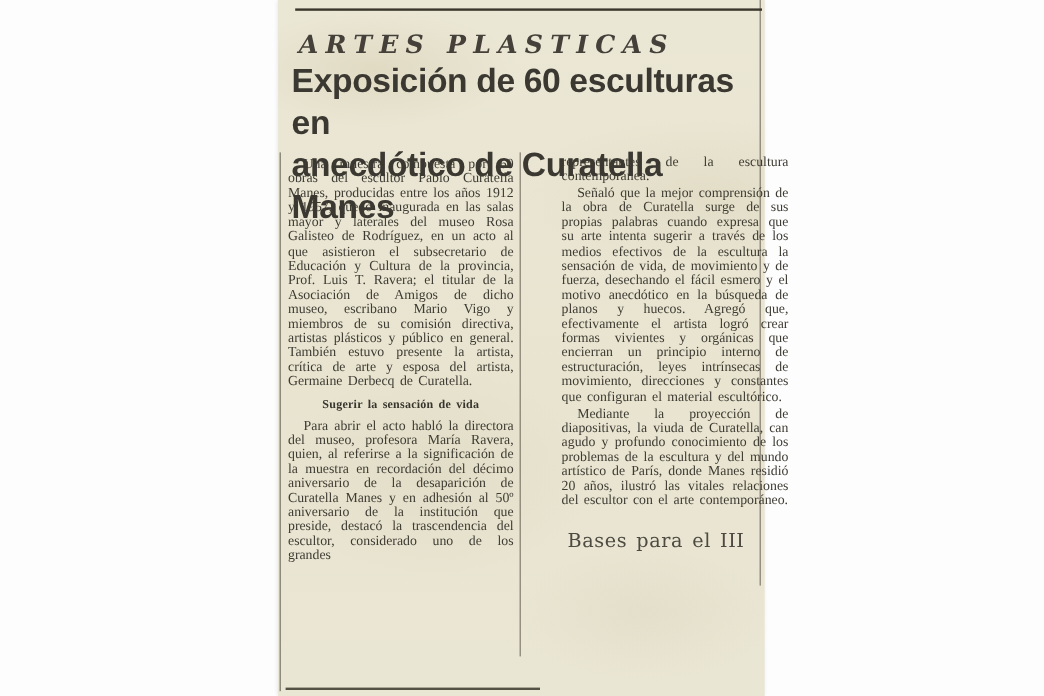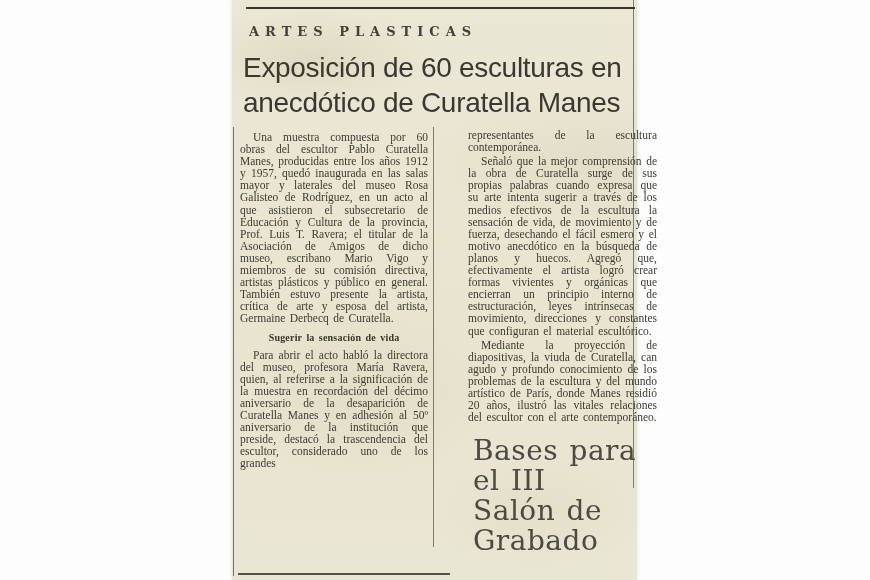--- a/index.html
+++ b/index.html
@@ -27,49 +27,49 @@
   .rule{position:absolute;background:#3a362c;}
   .top-rule{left:14px;top:7px;width:389px;height:2px;}
   .left-rule{left:1px;top:127px;width:1px;height:449px;opacity:.65;}
   .right-rule{left:401px;top:0;width:1px;height:488px;opacity:.6;}
   .divider-rule{left:201px;top:127px;width:1px;height:420px;opacity:.6;}
   .bottom-rule{left:6px;top:573px;width:212px;height:2px;opacity:.85;}
 
   .kicker{
     position:absolute;left:17px;top:24px;
     font-family:"DejaVu Serif", serif;
-    font-weight:bold;
-    font-size:13px;letter-spacing:6px;
+    font-style:italic;font-weight:bold;
+    font-size:21px;letter-spacing:6px;
     color:#45413a;white-space:nowrap;text-align:right;
   }
   .headline{
     position:absolute;left:11px;top:50px;width:390px;
     font-family:"Liberation Sans", sans-serif;
-    font-weight:normal;font-size:28px;line-height:35px;
+    font-weight:bold;font-size:28px;line-height:35px;
     letter-spacing:-0.3px;color:#3a3831;
   }
   .col{
     position:absolute;
     font-size:11.5px;line-height:12.1px;
     text-align:justify;color:#3e3b33;
     word-spacing:1.6px;
   }
   .col p{margin:0 0 2px 0;}
   .col p.indent{text-indent:13px;}
   .col1{left:8px;top:131px;width:188px;font-family:Liberation Serif, serif;}
   .col2{left:210px;top:129px;width:189px;margin-left:26px;}
   .subhead{
     margin:7px 0 5px 0;
     font-size:10px;font-weight:bold;
     color:#38352d;text-align:center;letter-spacing:.2px;
   }
   .next-head{
     margin-top:13px;padding-left:5px;
     font-family:"DejaVu Serif", serif;
-    font-size:28px;line-height:30px;
+    font-size:16px;line-height:30px;
     color:#4d4a41;letter-spacing:.5px;
     text-align:left;word-spacing:2px;
   }
 </style>
 </head>
 <body>
 
 <div class="stage">
   <div class="clipping">
 
@@ -91,18 +91,17 @@
       <h2 class="subhead">Sugerir la sensación de vida</h2>
       <p class="indent">Para abrir el acto habló la directora del museo, profesora María Ravera, quien, al referirse a la significación de la muestra en recordación del décimo aniversario de la desaparición de Curatella Manes y en adhesión al 50º aniversario de la institución que preside, destacó la trascendencia del escultor, considerado uno de los grandes</p>
     </div>
 
     <div class="col col2">
       <p>representantes de la escultura contemporánea.</p>
       <p class="indent">Señaló que la mejor comprensión de la obra de Curatella surge de sus propias palabras cuando expresa que su arte intenta sugerir a través de los medios efectivos de la escultura la sensación de vida, de movimiento y de fuerza, desechando el fácil esmero y el motivo anecdótico en la búsqueda de planos y huecos. Agregó que, efectivamente el artista logró crear formas vivientes y orgánicas que encierran un principio interno de estructuración, leyes intrínsecas de movimiento, direcciones y constantes que configuran el material escultórico.</p>
       <p class="indent">Mediante la proyección de diapositivas, la viuda de Curatella, can agudo y profundo conocimiento de los problemas de la escultura y del mundo artístico de París, donde Manes residió 20 años, ilustró las vitales relaciones del escultor con el arte contemporáneo.</p>
       <div class="next-head">
         <div>Bases para el III</div>
-        <div>Salón de Grabado</div>
       </div>
     </div>
 
   </div>
 </div>
 
 </body></html>

